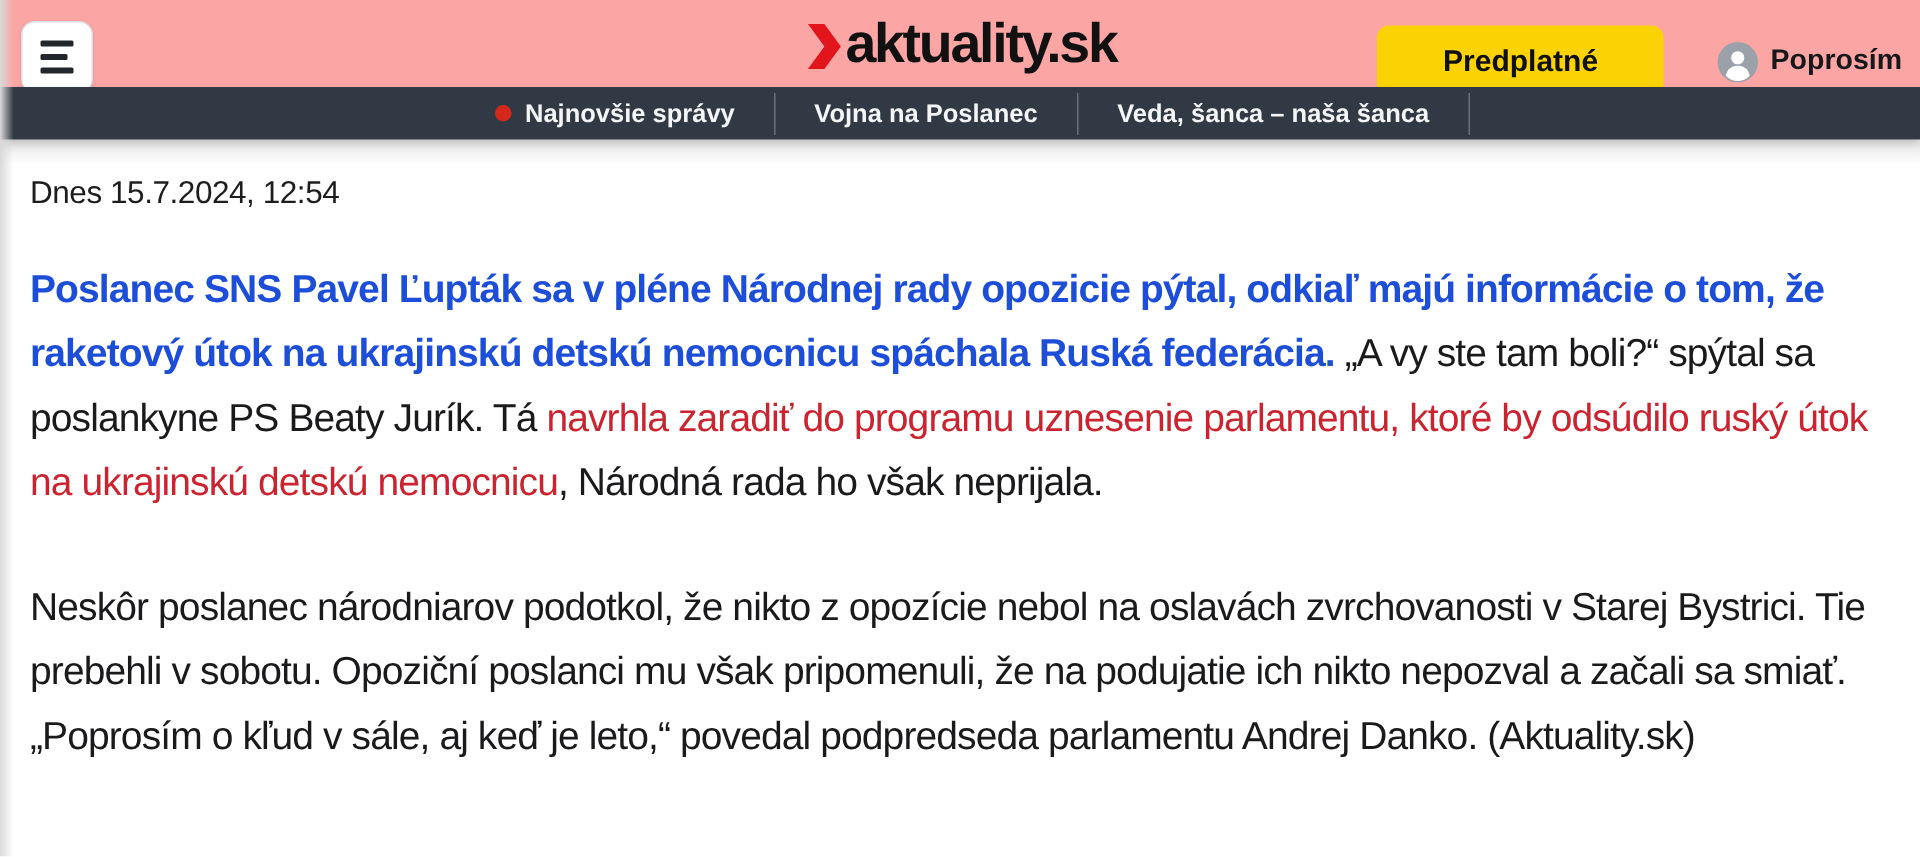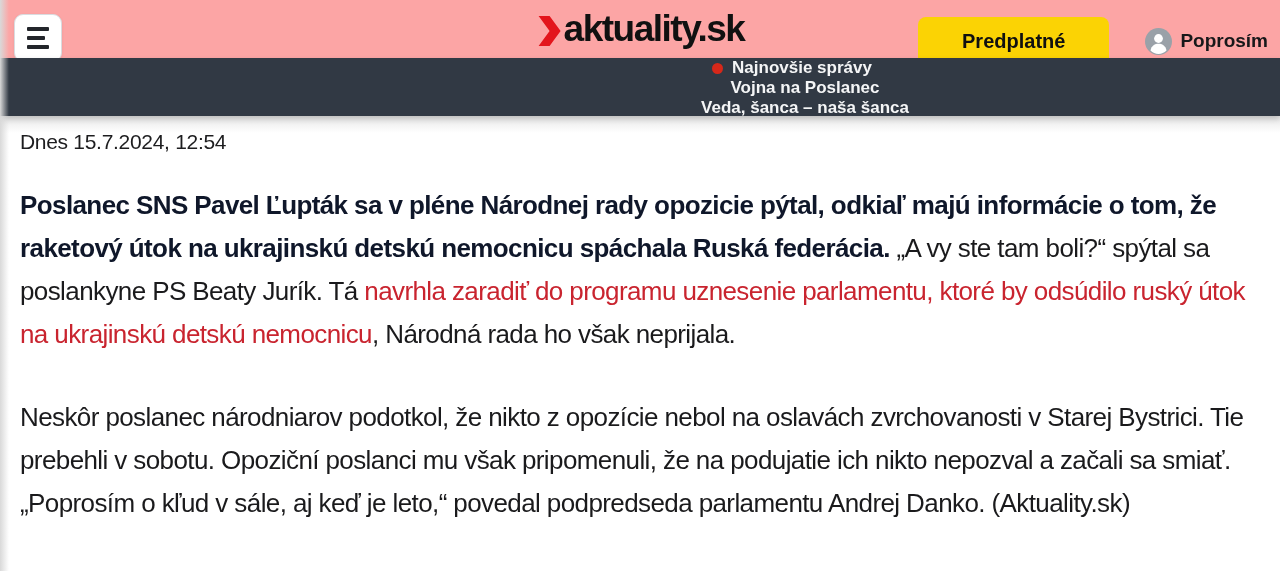--- a/index.html
+++ b/index.html
@@ -52,51 +52,51 @@
     font-family: inherit; font-size: 20px; font-weight: 700;
     padding: 13px 44px; border-radius: 8px; cursor: pointer;
   }
   .login {
     display: flex; align-items: center; gap: 8px; cursor: pointer;
   }
   .login-label { font-size: 19px; font-weight: 600; color: #17181a; }
 
   
   .navbar {
-    height: 58px; background: #313944;
+    height: 35px; background: #313944;
     display: flex; align-items: center; justify-content: flex-start;
     padding-left: 330px;
     box-shadow: 0 3px 6px rgba(0,0,0,0.18);
-    position: relative; z-index: 10; flex-direction: column;
+    position: relative; z-index: 10;
   }
   .nav-item {
     display: flex; align-items: center; gap: 9px;
     color: #f4f5f6; font-size: 17px; font-weight: 700;
     padding: 0 26px; cursor: pointer; white-space: nowrap;
   }
   .nav-item:first-child { padding-left: 0; }
   .live-dot { width: 11px; height: 11px; border-radius: 50%; background: #d6281a; }
   .nav-sep { width: 1px; height: 28px; background: #6a717b; }
 
   
   .content { position: relative; padding: 0 20px; }
   .content::before {
     content: ""; position: absolute; left: 0; top: 0; right: 0; height: 17px;
     background: linear-gradient(to bottom, #e7e7e7, rgba(255,255,255,0));
     pointer-events: none;
   }
   .article-date {
-    padding-top: 14px; font-size: 21px; color: #1d1d1f; letter-spacing: -0.3px;
+    padding-top: 24px; font-size: 21px; color: #1d1d1f; letter-spacing: -0.3px;
   }
   .article-body { margin-top: 30px; width: 1245px; }
   .article-body p {
     font-size: 26px; line-height: 43px; color: #1a1a1c;
     letter-spacing: -0.6px; margin-bottom: 40px;
   }
-  .seg-bold { font-weight: 700; color: #0f172a; }
+  .seg-bold { font-weight: 700; color: #1d4ed8; }
   .seg-link { color: #c9242f; cursor: pointer; }
 </style>
 </head>
 <body>
 
 <div class="left-shade"></div>
 
 <header class="header">
   <div class="menu-btn">
     <span class="bar b1"></span>

